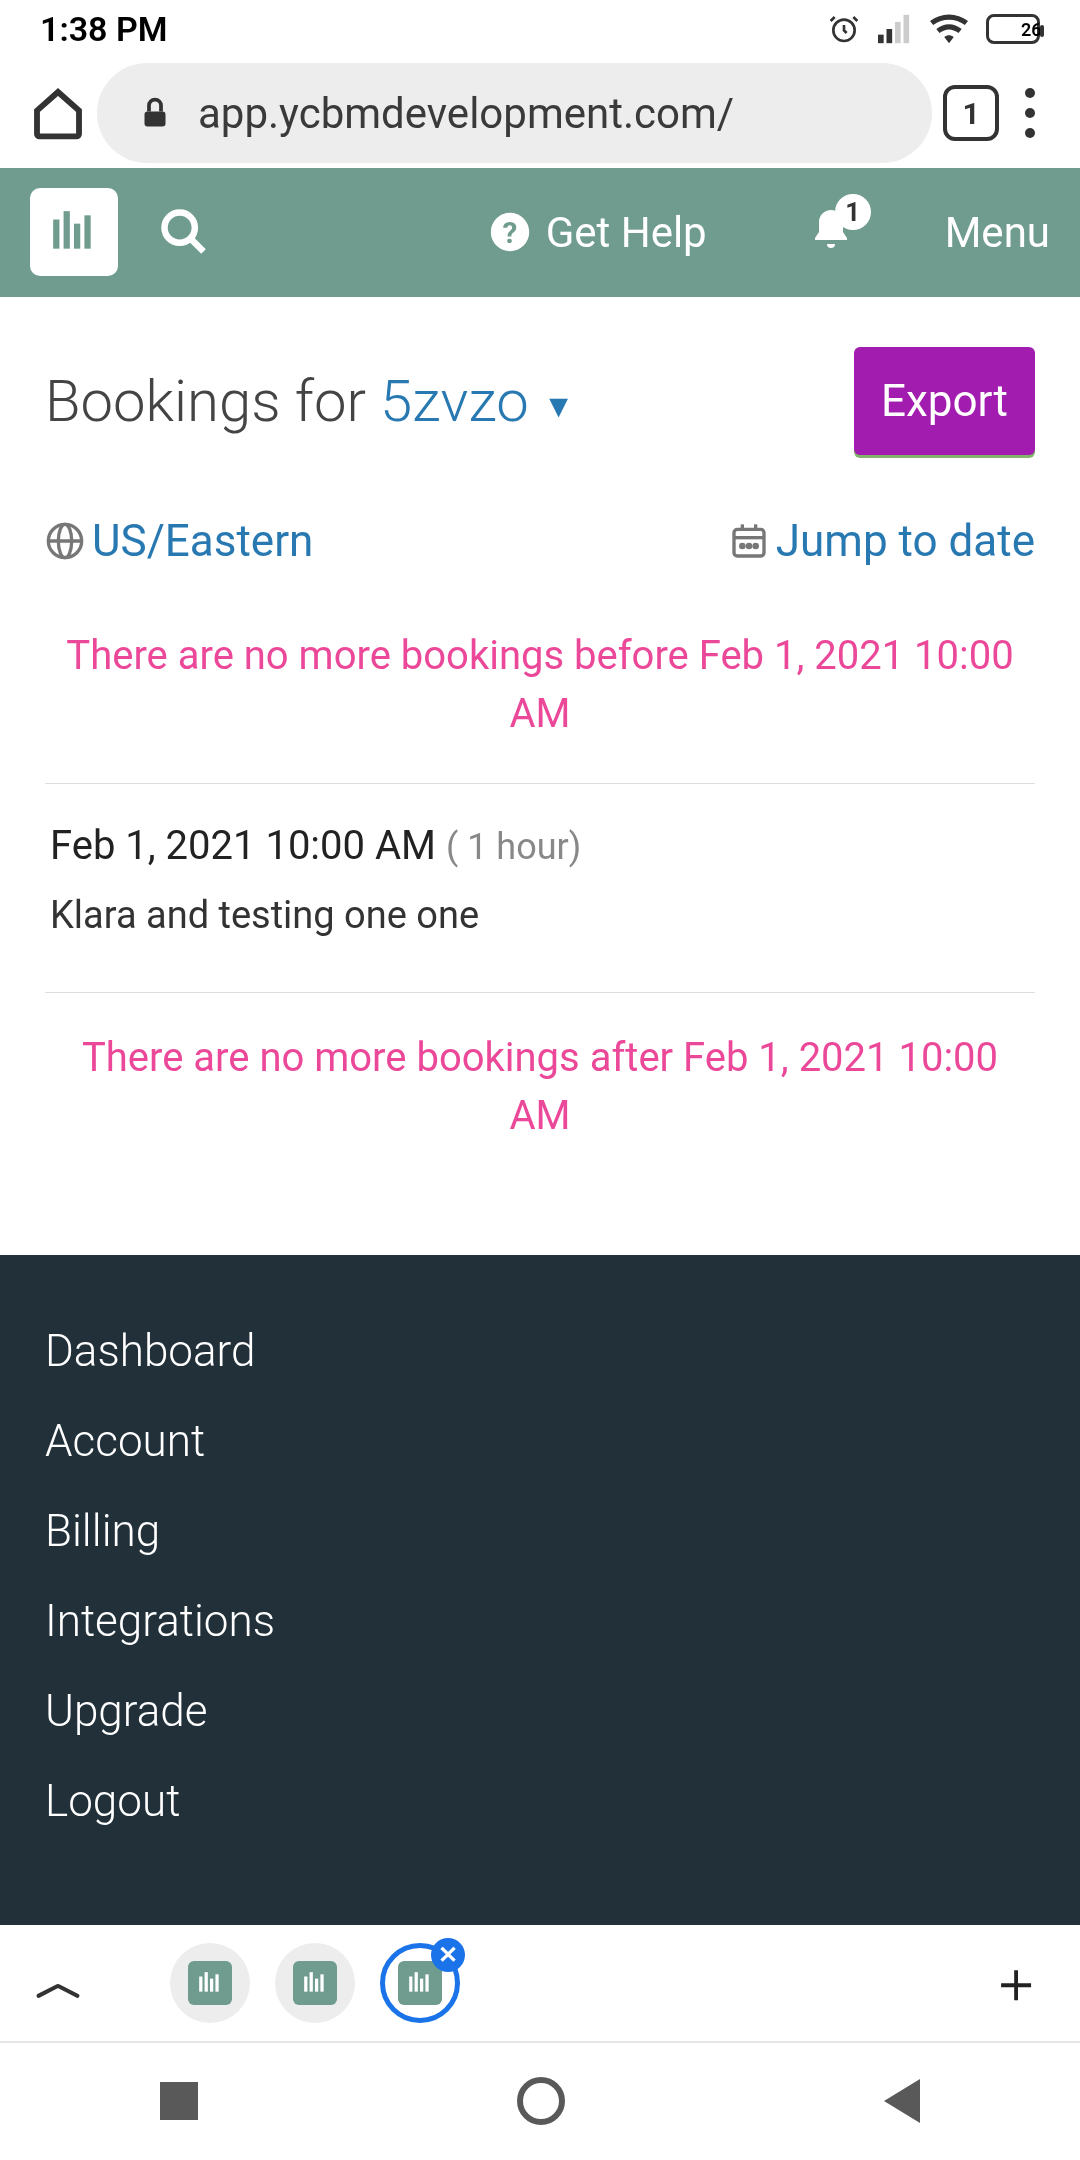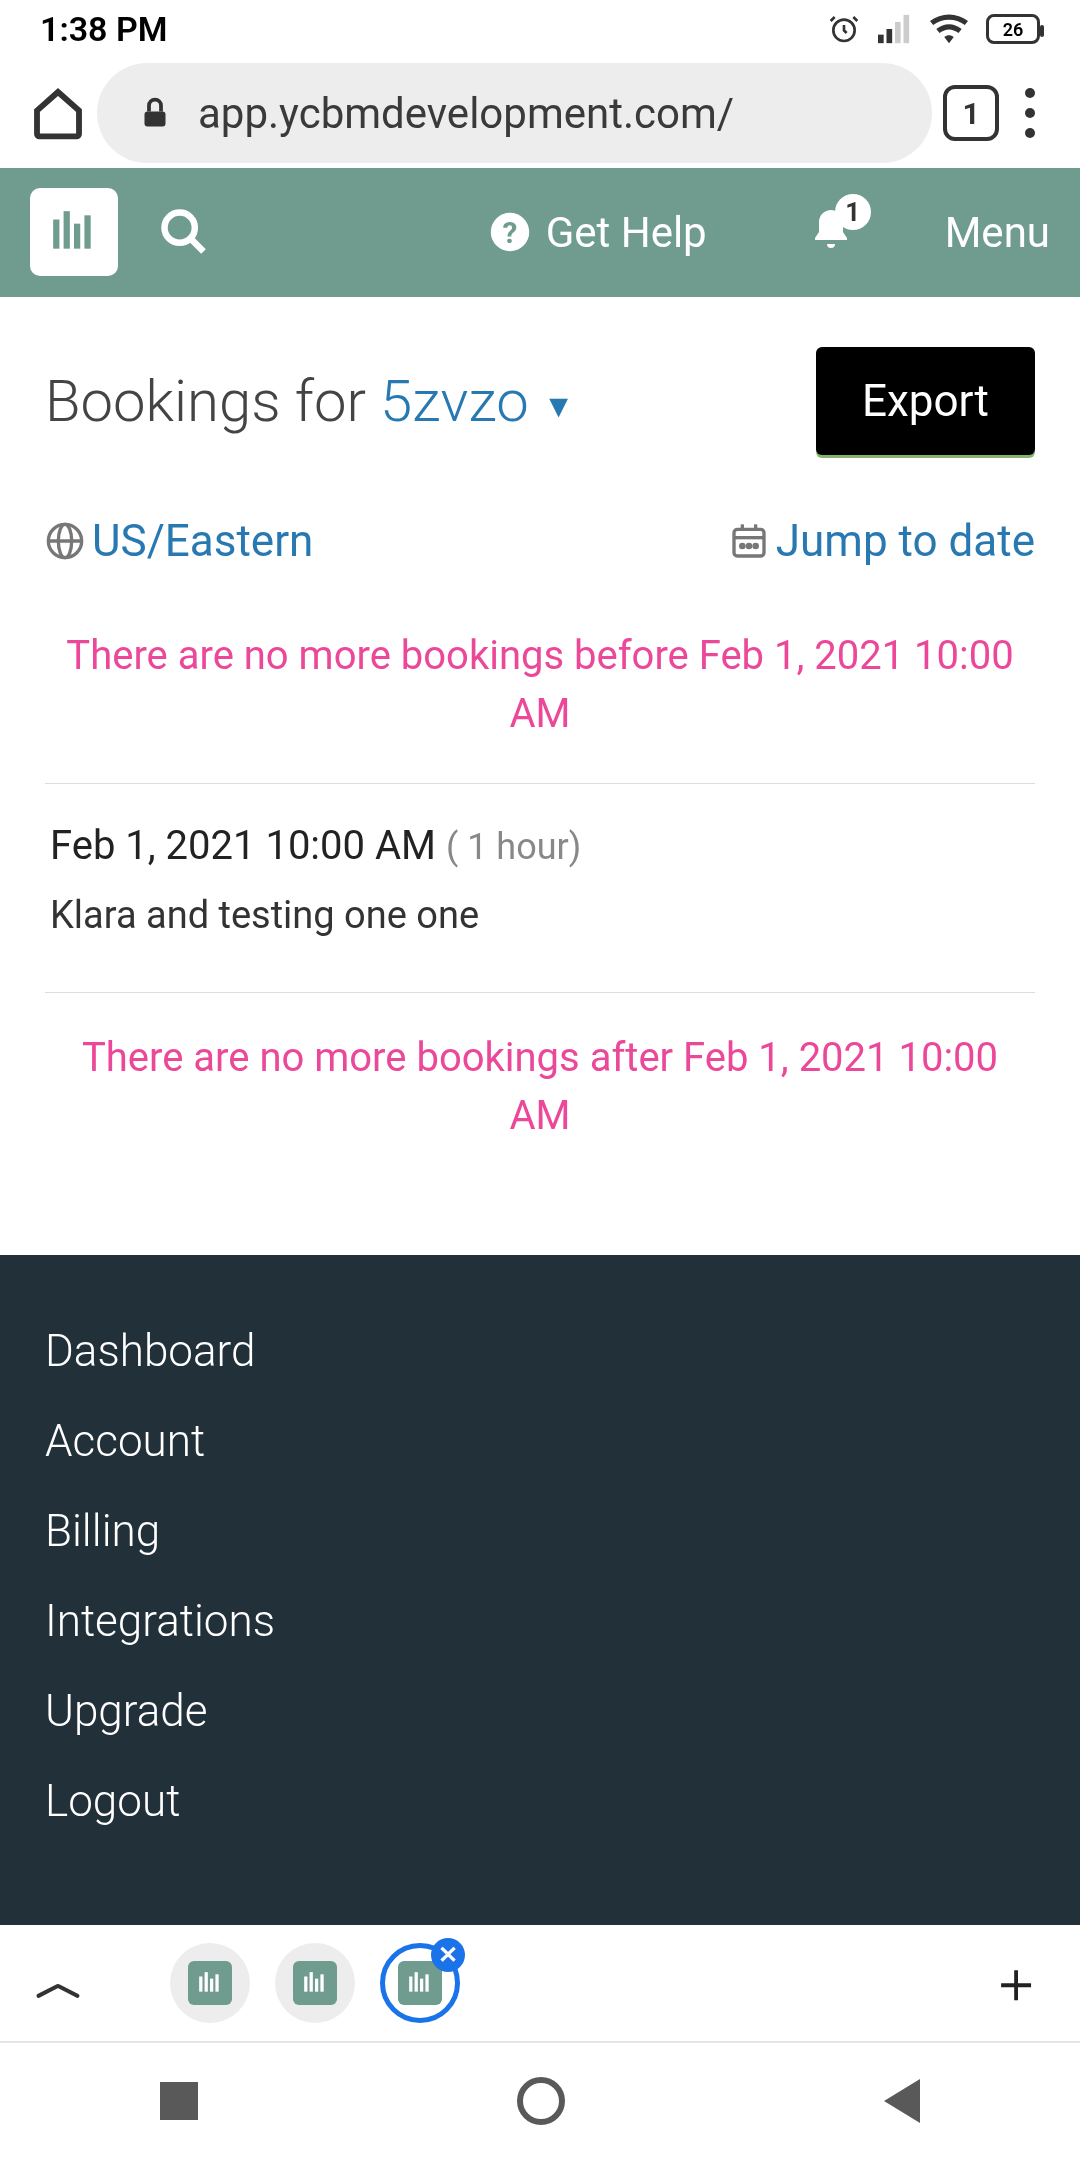--- a/index.html
+++ b/index.html
@@ -4,21 +4,21 @@
 <style>
   * { margin: 0; padding: 0; box-sizing: border-box; font-family: -apple-system, BlinkMacSystemFont, 'Segoe UI', Roboto, sans-serif; }
   body { width: 1080px; height: 2160px; background: #fff; overflow: hidden; display: flex; flex-direction: column; }
   
   
   .status-bar { height: 70px; display: flex; align-items: center; justify-content: space-between; padding: 0 40px; background: #fff; }
   .status-time { font-size: 34px; font-weight: 600; color: #000; }
   .status-icons { display: flex; align-items: center; gap: 18px; }
   .status-icons svg { display: block; }
   .battery-box { display: flex; align-items: center; }
-  .battery { border: 3px solid #333; border-radius: 8px; width: 54px; height: 30px; display:flex; align-items:center; justify-content:center; font-size: 18px; font-weight: 600; position: relative; }
+  .battery { border: 3px solid #333; border-radius: 8px; width: 54px; height: 30px; display:flex; align-items:center; justify-content:flex-start; font-size: 18px; font-weight: 600; position: relative; padding-left: 32px; }
   .battery::after { content:''; position:absolute; right:-7px; top:8px; width:4px; height:12px; background:#333; border-radius:2px; }
 
   
   .browser-bar { height: 130px; display: flex; align-items: center; padding: 0 30px; gap: 11px; background: #fff; }
   .url-pill { flex: 1; background: #ededed; border-radius: 65px; height: 100px; display: flex; align-items: center; padding: 0 40px; gap: 25px; }
   .url-text { font-size: 42px; color: #3a3a3a; white-space: nowrap; overflow: hidden; }
   .tab-count { border: 4px solid #333; border-radius: 12px; width: 56px; height: 56px; display: flex; align-items:center; justify-content:center; font-size: 30px; font-weight: 700; color:#333; }
   .kebab { display:flex; flex-direction:column; gap:10px; width: 20px; align-items:center; padding: 0 20px; }
   .kebab span { width:10px; height:10px; background:#333; border-radius:50%; }
 
@@ -30,21 +30,21 @@
   .bell-wrap { position:relative; margin-left: 60px; }
   .bell-badge { position:absolute; top:-12px; right:-16px; background:#fff; color:#333; border-radius:50%; width:36px; height:36px; font-size:26px; font-weight:700; display:flex; align-items:center; justify-content:center; }
   .menu-text { font-size: 42px; margin-left: 50px; }
 
   
   .content { padding: 50px 45px 0 45px; background:#fff; }
   .title-row { display:flex; align-items:center; justify-content:space-between; }
   .page-title { font-size: 58px; font-weight: 300; color: #444; }
   .calendar-name { color: #2879b2; }
   .dropdown-caret { color:#2879b2; font-size: 32px; vertical-align: middle; }
-  .export-btn { background: #000000; color: #fff; font-size: 44px; font-weight: 400; border:none; border-radius:6px; padding: 28px 46px; box-shadow: 0 3px 0 #82b56b; }
+  .export-btn { background: #a21caf; color: #fff; font-size: 44px; font-weight: 400; border:none; border-radius:6px; padding: 28px 27px; box-shadow: 0 3px 0 #82b56b; }
   
   .link-row { display:flex; justify-content:space-between; margin-top: 60px; font-size: 44px; }
   .tz-link, .jump-link { color:#2879b2; display:flex; align-items:center; gap:7px; }
   .tz-link .globe, .jump-link .cal-icon { color:#777; }
 
   .bookings { margin-top: 60px; }
   .empty-msg { color:#ec4899; font-size: 40px; text-align:center; padding: 0 10px 20px 10px; line-height:1.45; }
   .divider { border:0; border-top:1px solid #ddd; margin: 20px 0 0 0; }
   .booking-item { padding: 38px 5px 55px 5px; border-bottom: 1px solid #ddd; }
   .booking-time-row { font-size: 40px; color:#222; }

